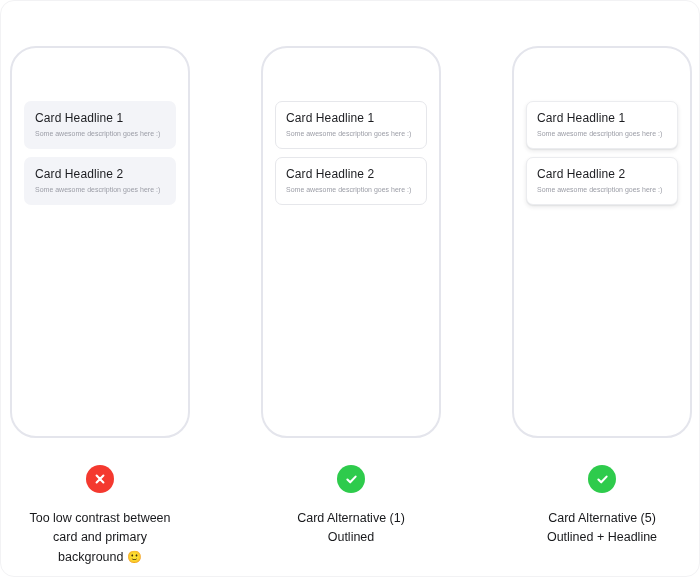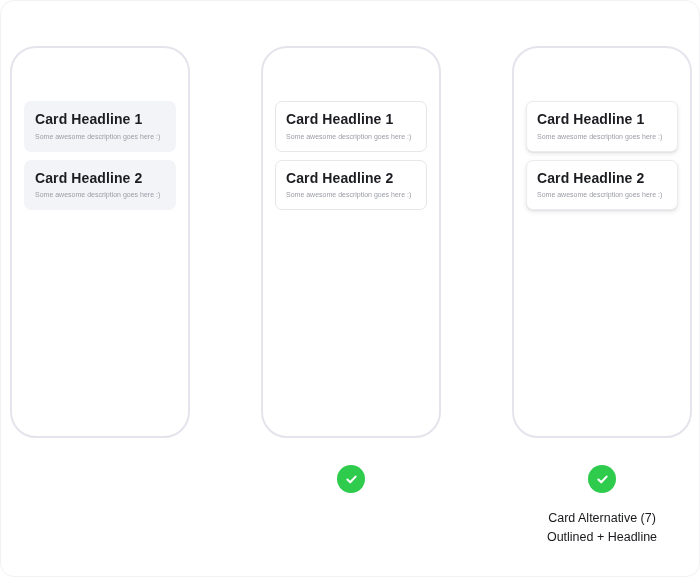--- a/index.html
+++ b/index.html
@@ -77,22 +77,22 @@
     background: #ffffff;
     border: 1px solid #e6e7eb;
   }
   .card-elevated {
     background: #ffffff;
     border: 1px solid #ebecef;
     box-shadow: 0 2px 4px rgba(28, 30, 40, 0.10), 0 1px 1px rgba(28, 30, 40, 0.05);
   }
 
   .card-headline {
-    font-size: 14px;
-    font-weight: bold;
+    font-size: 12px;
+    font-weight: normal;
     color: #1c1d21;
     line-height: 1.25;
     letter-spacing: 0.1px;
   }
   .card-desc {
     margin-top: 3px;
     font-size: 7px;
     font-weight: normal;
     color: #9b9da6;
     line-height: 1.3;
@@ -138,40 +138,57 @@
         <div class="card card-filled">
           <div class="card-headline">Card Headline 1</div>
           <div class="card-desc">Some awesome description goes here :)</div>
         </div>
         <div class="card card-filled">
           <div class="card-headline">Card Headline 2</div>
           <div class="card-desc">Some awesome description goes here :)</div>
         </div>
       </div>
 
+      <div class="verdict">
+        <div class="badge badge-bad">
+          <svg width="14" height="14" viewBox="0 0 14 14" aria-hidden="true">
+            <path d="M3.6 3.6 L10.4 10.4 M10.4 3.6 L3.6 10.4" stroke="#ffffff" stroke-width="2.1" stroke-linecap="round"></path>
+          </svg>
+        </div>
+        <div class="caption">
+          <span>Too low contrast between</span><br>
+          <span>card and primary</span><br>
+          <span>background</span>
+          <span class="emoji">🙂</span>
+        </div>
+      </div>
     </div>
 
     <div class="column">
       <div class="phone">
         <div class="card card-outlined">
           <div class="card-headline">Card Headline 1</div>
           <div class="card-desc">Some awesome description goes here :)</div>
         </div>
         <div class="card card-outlined">
           <div class="card-headline">Card Headline 2</div>
           <div class="card-desc">Some awesome description goes here :)</div>
         </div>
       </div>
 
       <div class="verdict">
         <div class="badge badge-good">
           <svg width="15" height="15" viewBox="0 0 15 15" aria-hidden="true">
             <path d="M3.4 7.6 L6.2 10.3 L11.6 4.6" fill="none" stroke="#ffffff" stroke-width="2.1" stroke-linecap="round" stroke-linejoin="round"></path>
           </svg>
         </div>
+        <div class="caption">
+          <span>Card Alternative (1)</span><br>
+          <span>Outlined</span>
+        </div>
       </div>
     </div>
 
     <div class="column">
       <div class="phone">
         <div class="card card-elevated">
           <div class="card-headline">Card Headline 1</div>
           <div class="card-desc">Some awesome description goes here :)</div>
         </div>
         <div class="card card-elevated">
@@ -180,20 +197,20 @@
         </div>
       </div>
 
       <div class="verdict">
         <div class="badge badge-good">
           <svg width="15" height="15" viewBox="0 0 15 15" aria-hidden="true">
             <path d="M3.4 7.6 L6.2 10.3 L11.6 4.6" fill="none" stroke="#ffffff" stroke-width="2.1" stroke-linecap="round" stroke-linejoin="round"></path>
           </svg>
         </div>
         <div class="caption">
-          <span>Card Alternative (7)</span><br>
+          <span>Card Alternative (5)</span><br>
           <span>Outlined + Headline</span>
         </div>
       </div>
     </div>
 
   </div>
 </div>
 
 </body></html>

